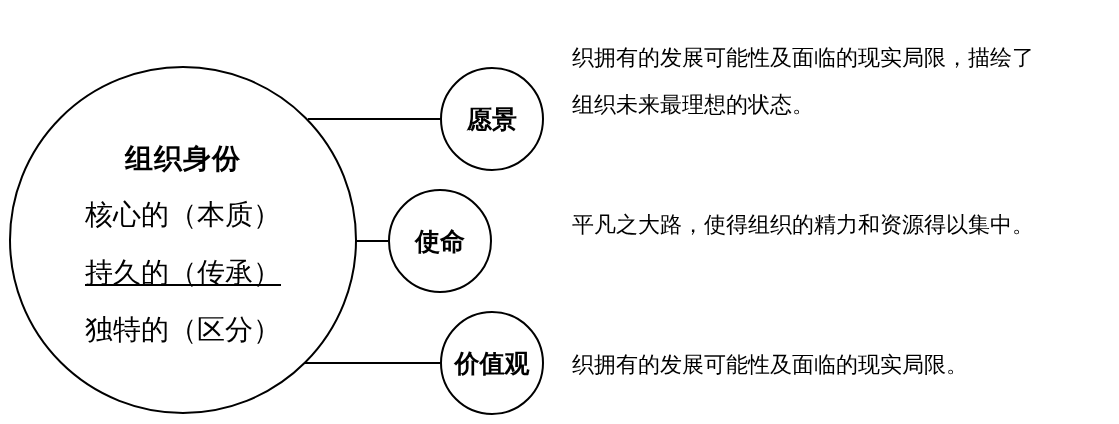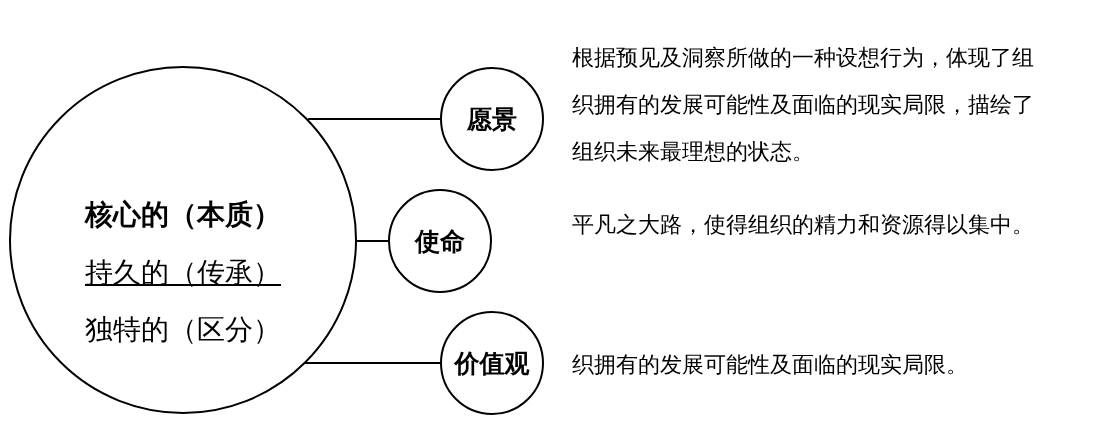--- a/index.html
+++ b/index.html
@@ -42,21 +42,21 @@
   }
   .mc-line {
     position: absolute;
     left: 0;
     width: 100%;
     text-align: center;
     font-size: 28px;
     font-weight: 400;
     white-space: nowrap;
   }
-  .mc-line.l1 { top: 128px; font-weight: bold; }
+  .mc-line.l1 { top: 128px; }
   .mc-line.l2 { top: 186px; text-decoration: underline; }
   .mc-line.l3 { top: 243px; }
 
   
   .connector {
     position: absolute;
     height: 2px;
     background: var(--stroke);
   }
   .connector.c1 { left: 308px; top: 118px; width: 132px; }
@@ -106,41 +106,41 @@
     text-shadow: 1px 1px 1px #ffffff;
     white-space: nowrap;
   }
 </style>
 </head>
 <body>
 
 <div class="canvas">
 
   <div class="main-circle">
+    <div class="mc-title">组织身份</div>
     <div class="mc-line l1">核心的（本质）</div>
     <div class="mc-line l2">持久的（传承）</div>
     <div class="mc-line l3">独特的（区分）</div>
   </div>
 
   <div class="connector c1"></div>
   <div class="connector c2"></div>
   <div class="connector c3"></div>
 
   <div class="node n-vision">
     <span class="node-label">愿景</span>
   </div>
   <div class="node n-mission">
     <span class="node-label">使命</span>
   </div>
   <div class="node n-values">
     <span class="node-label">价值观</span>
   </div>
 
   <div class="desc d1">
-    <div class="desc-line">根据预见及洞察所做的一种设想行为，体现了组</div>
     <div class="desc-line">织拥有的发展可能性及面临的现实局限，描绘了</div>
     <div class="desc-line">组织未来最理想的状态。</div>
   </div>
 
   <div class="desc d2">
     <div class="desc-line">平凡之大路，使得组织的精力和资源得以集中。</div>
   </div>
 
   <div class="desc d3">
     <div class="desc-line">织拥有的发展可能性及面临的现实局限。</div>

